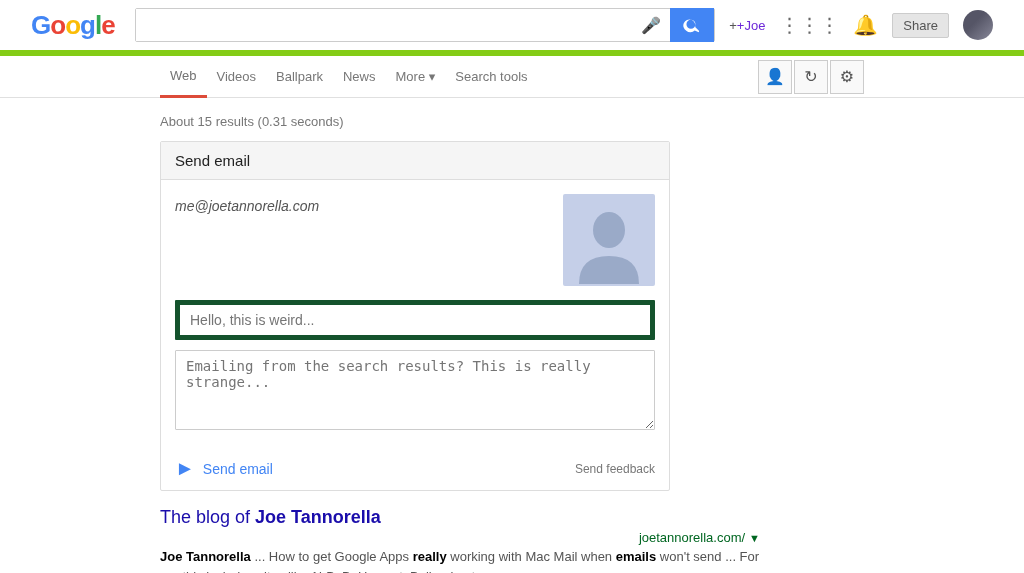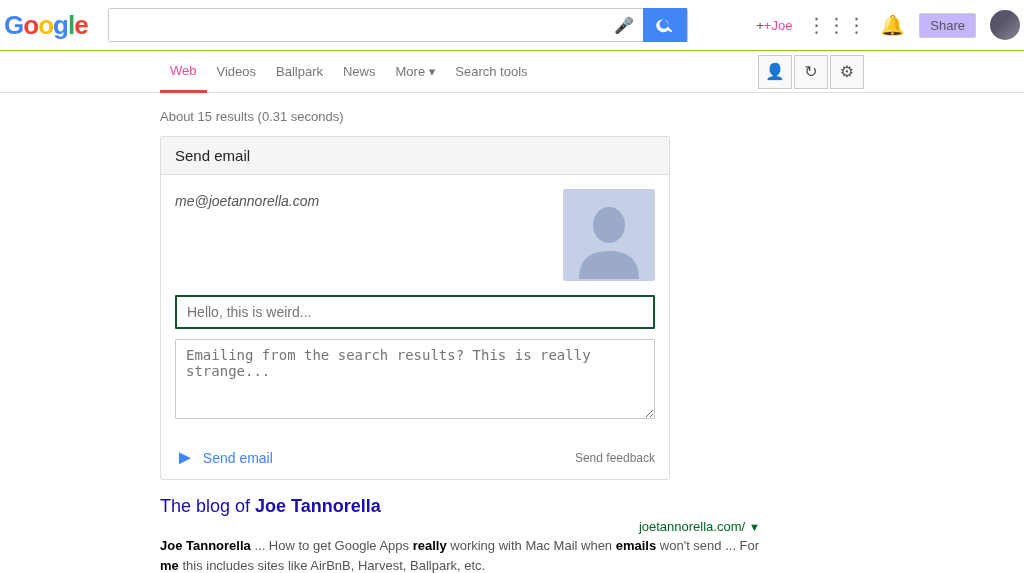--- a/index.html
+++ b/index.html
@@ -2,22 +2,22 @@
 <html><head>
   <meta charset="utf-8">
   <style>
     * { margin: 0; padding: 0; box-sizing: border-box; }
     body { font-family: Arial, sans-serif; background: #fff; font-size: 14px; color: #222; }
 
     
     #header {
       display: flex;
       align-items: center;
-      padding: 8px 4px;
-      border-bottom: 1px solid #84cc16;
+      padding: 8px 31px;
+      border-bottom: 6px solid #84cc16;
       gap: 12px;
     }
     #logo {
       font-size: 26px;
       font-weight: bold;
       letter-spacing: -1px;
       margin-right: 8px;
       user-select: none;
     }
     .logo-g { color: #4285F4; }
@@ -65,34 +65,34 @@
     #header-right {
       display: flex;
       align-items: center;
       gap: 14px;
       margin-left: auto;
     }
     #plus-joe {
       font-size: 13px;
       color: #555;
     }
-    #plus-joe span { color: #ec4899; }
+    #plus-joe span { color: #6d28d9; }
     #apps-icon, #bell-icon {
       font-size: 20px;
       color: #666;
       cursor: pointer;
     }
     #share-btn {
       font-size: 13px;
       color: #555;
       border: 1px solid #ccc;
       padding: 4px 10px;
       border-radius: 2px;
       cursor: pointer;
-      background: #c4b5fd;
+      background: #e5e5e5;
     }
     #avatar {
       width: 30px;
       height: 30px;
       border-radius: 50%;
       background: #667;
       overflow: hidden;
       cursor: pointer;
     }
     #avatar-img {
@@ -114,21 +114,21 @@
       color: #777;
       padding: 0 10px;
       height: 42px;
       display: flex;
       align-items: center;
       cursor: pointer;
       position: relative;
       text-decoration: none;
     }
     .nav-item.active {
-      color: #ec4899;
+      color: #737373;
       border-bottom: 3px solid #dd4b39;
     }
     #nav-right {
       margin-left: auto;
       display: flex;
       gap: 2px;
     }
     .nav-tool-btn {
       width: 34px;
       height: 34px;
@@ -194,21 +194,21 @@
       justify-content: center;
       overflow: hidden;
       flex-shrink: 0;
     }
     #avatar-silhouette {
       width: 70px;
       height: 80px;
     }
     #subject-input {
       width: 100%;
-      border: 2px solid #14532d;
+      border: 5px solid #14532d;
       padding: 7px 10px;
       font-size: 14px;
       margin-bottom: 10px;
       outline: none;
       border-radius: 1px;
     }
     #body-textarea {
       width: 100%;
       border: 1px solid #ccc;
       padding: 7px 10px;

